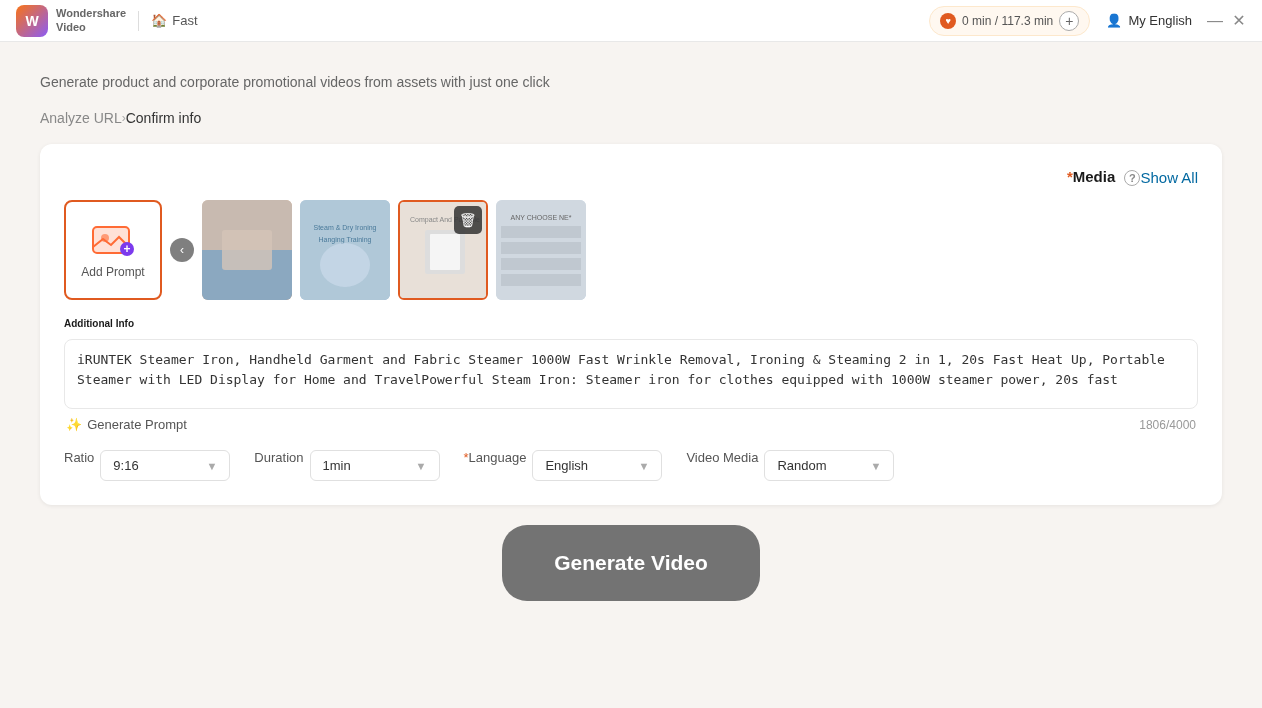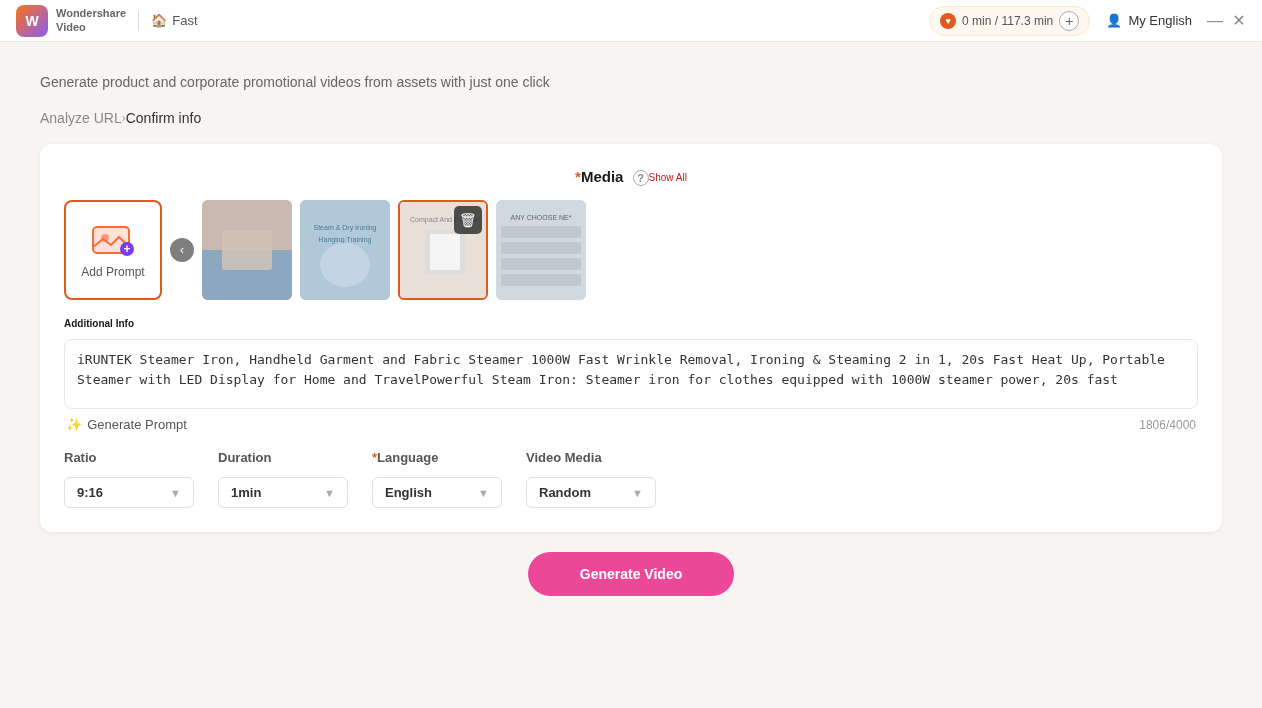--- a/index.html
+++ b/index.html
@@ -181,21 +181,21 @@
       background: #fff;
       border-radius: 12px;
       padding: 24px;
       box-shadow: 0 1px 4px rgba(0,0,0,0.07);
     }
 
     
     .section-header {
       display: flex;
       align-items: center;
-      justify-content: center;
+      justify-content: flex-end;
       margin-bottom: 14px;
     }
     .section-title {
       font-size: 15px;
       font-weight: 600;
       color: #1a1a1a;
     }
     .section-title .required {
       color: #e05a20;
     }
@@ -206,22 +206,22 @@
       width: 16px;
       height: 16px;
       border-radius: 50%;
       border: 1px solid #aaa;
       font-size: 11px;
       color: #888;
       margin-left: 5px;
       cursor: pointer;
     }
     .show-all-btn {
-      font-size: 10px;
-      color: #b91c1c;
+      font-size: 15px;
+      color: #0369a1;
       cursor: pointer;
       background: none;
       border: none;
     }
 
     
     .media-grid {
       display: flex;
       gap: 8px;
       align-items: center;
@@ -345,23 +345,22 @@
     }
 
     
     .settings-row {
       display: flex;
       gap: 24px;
       align-items: flex-end;
     }
     .setting-group {
       display: flex;
-      flex-direction: column;
-      gap: 12px;
-      font-weight: bold;
+      flex-direction: row;
+      gap: 6px;
     }
     .setting-label {
       font-size: 13px;
       color: #555;
     }
     .setting-label .required {
       color: #e05a20;
     }
     .setting-select {
       display: flex;
@@ -382,26 +381,26 @@
       font-size: 11px;
     }
 
     
     .generate-section {
       display: flex;
       justify-content: center;
       padding: 20px 0 0;
     }
     .generate-btn {
-      background: #ec4899;
+      background: #737373;
       color: white;
       border: none;
       border-radius: 25px;
-      padding: 14px 52px;
-      font-size: 14px;
+      padding: 26px 52px;
+      font-size: 21px;
       font-weight: 600;
       cursor: pointer;
     }
 
     
     .thumb-1 { background: linear-gradient(135deg, #f0e6d6, #d4b89a); }
     .thumb-2 { background: linear-gradient(135deg, #e8d0c0, #c9956e); }
     .thumb-3 { background: linear-gradient(135deg, #c8d8e8, #8aaed4); }
     .thumb-5 { background: linear-gradient(135deg, #e0e8f0, #b8cce0); }
   </style>

